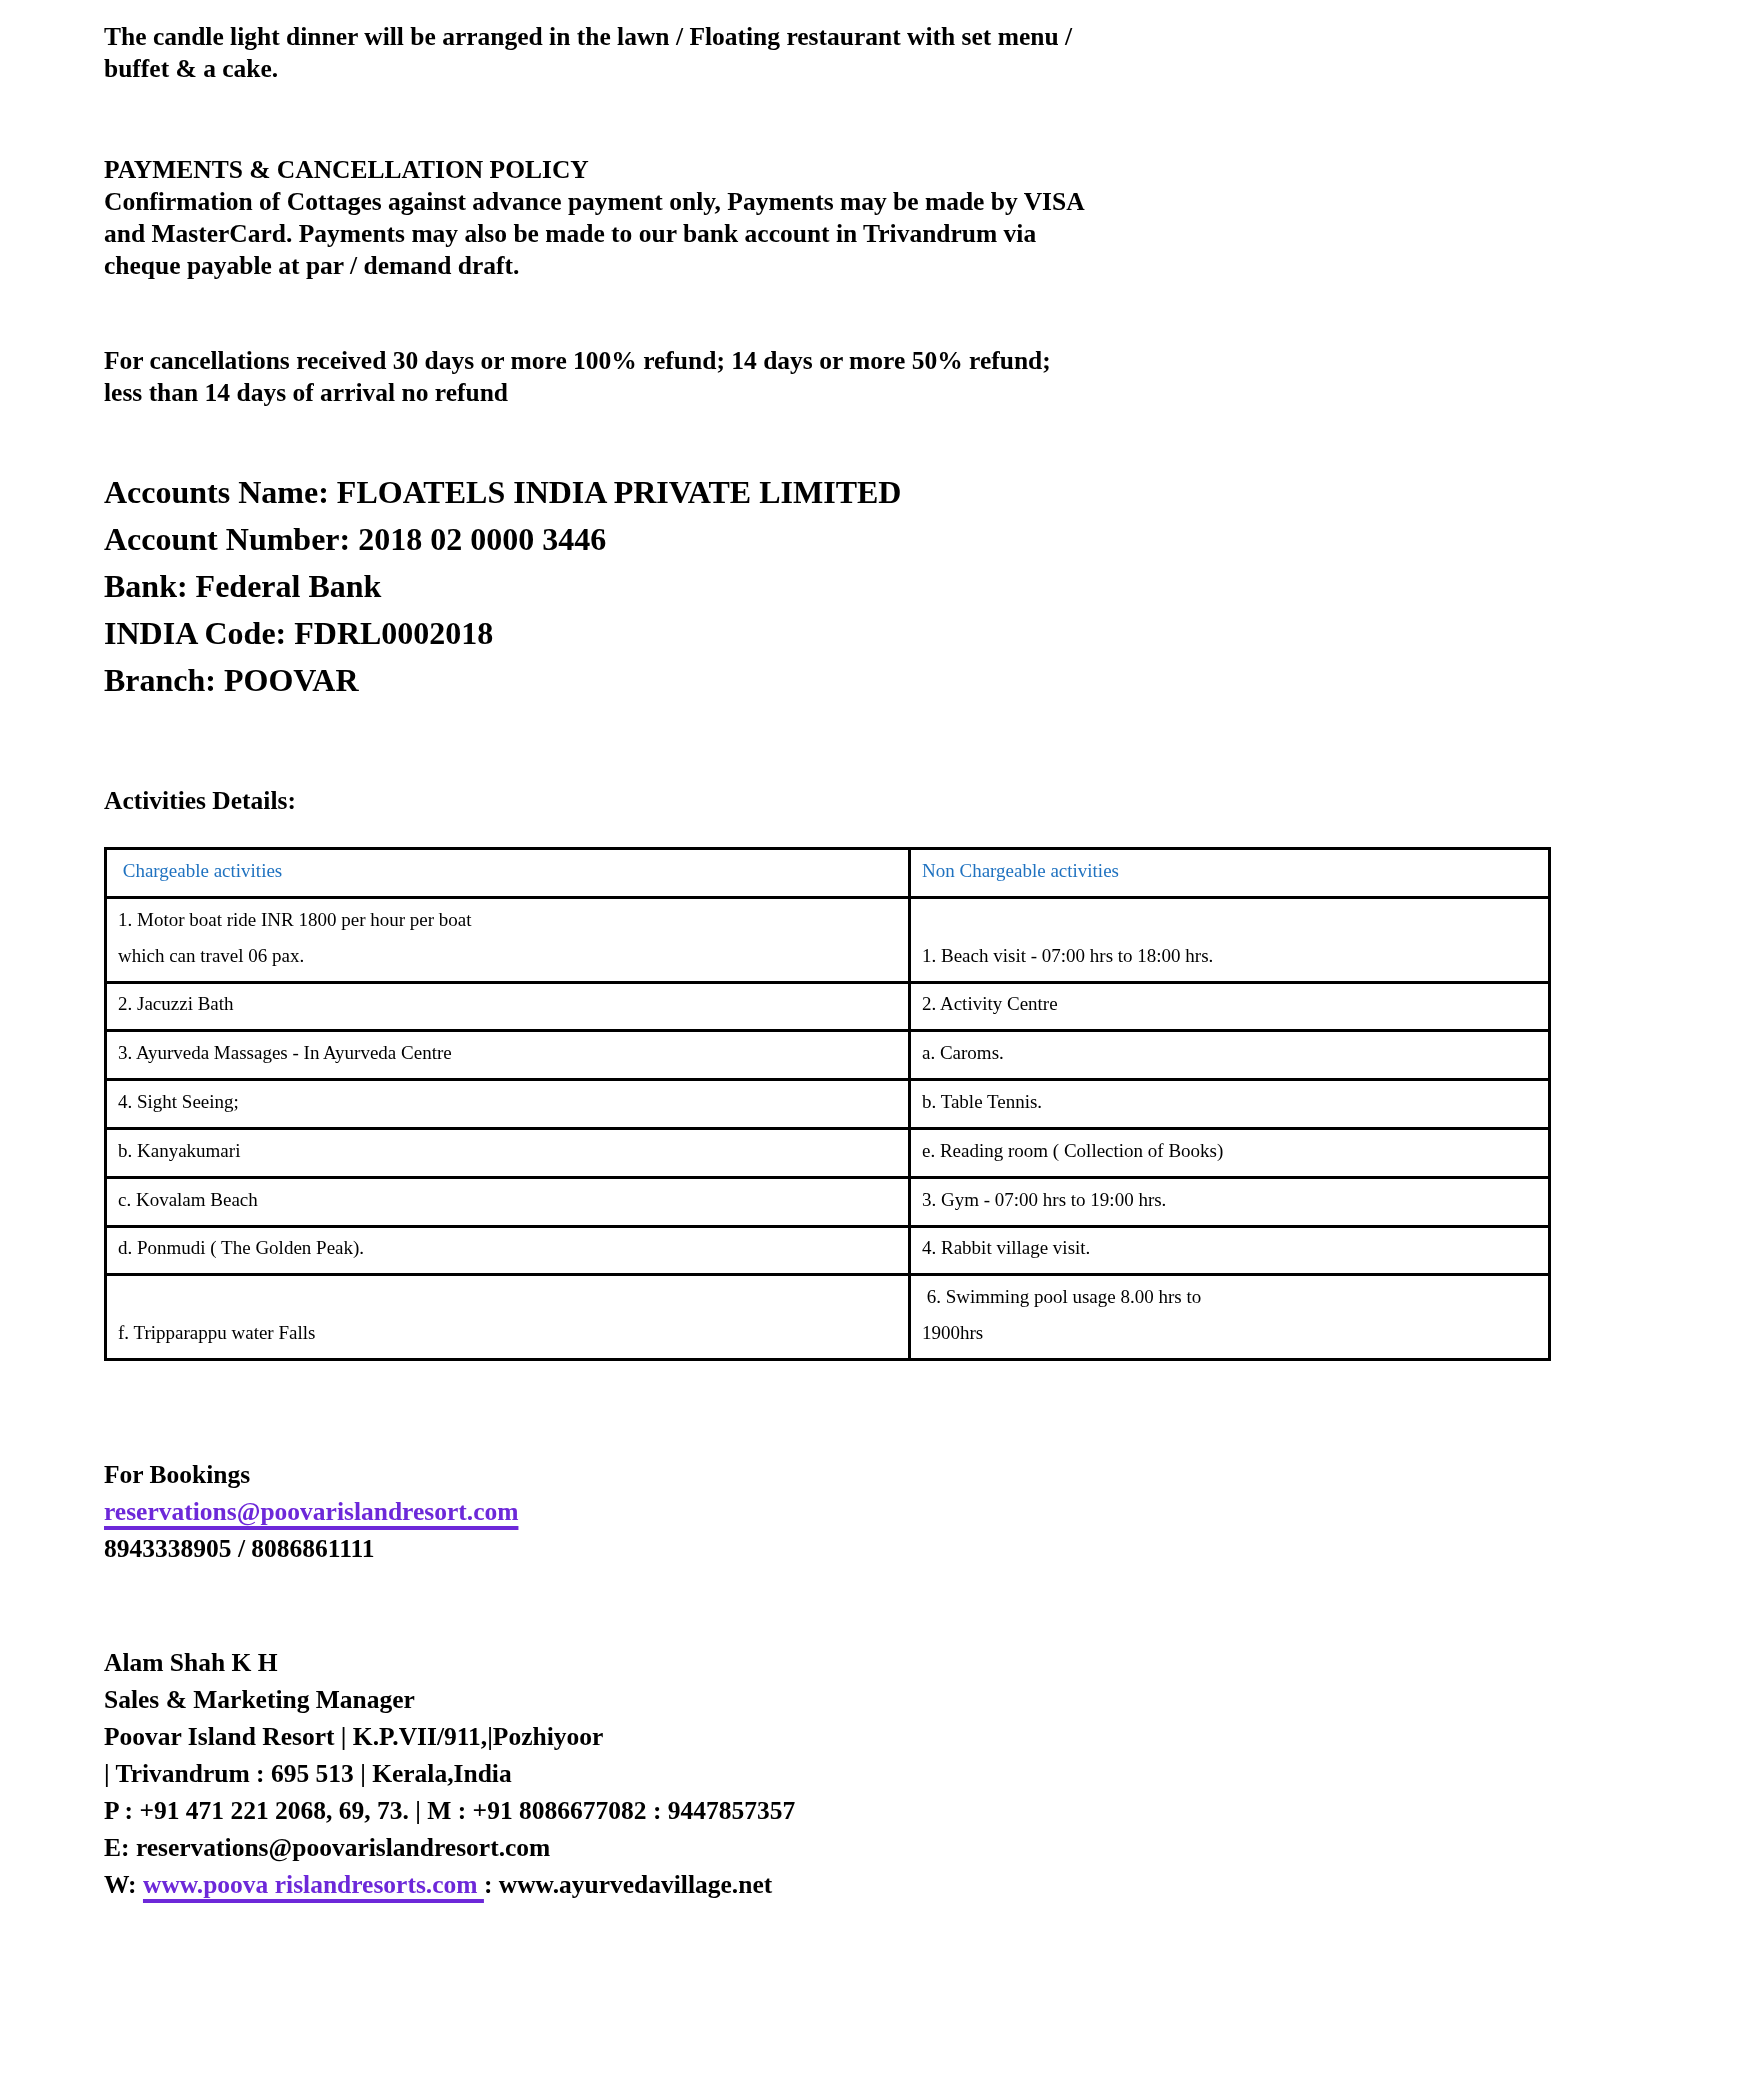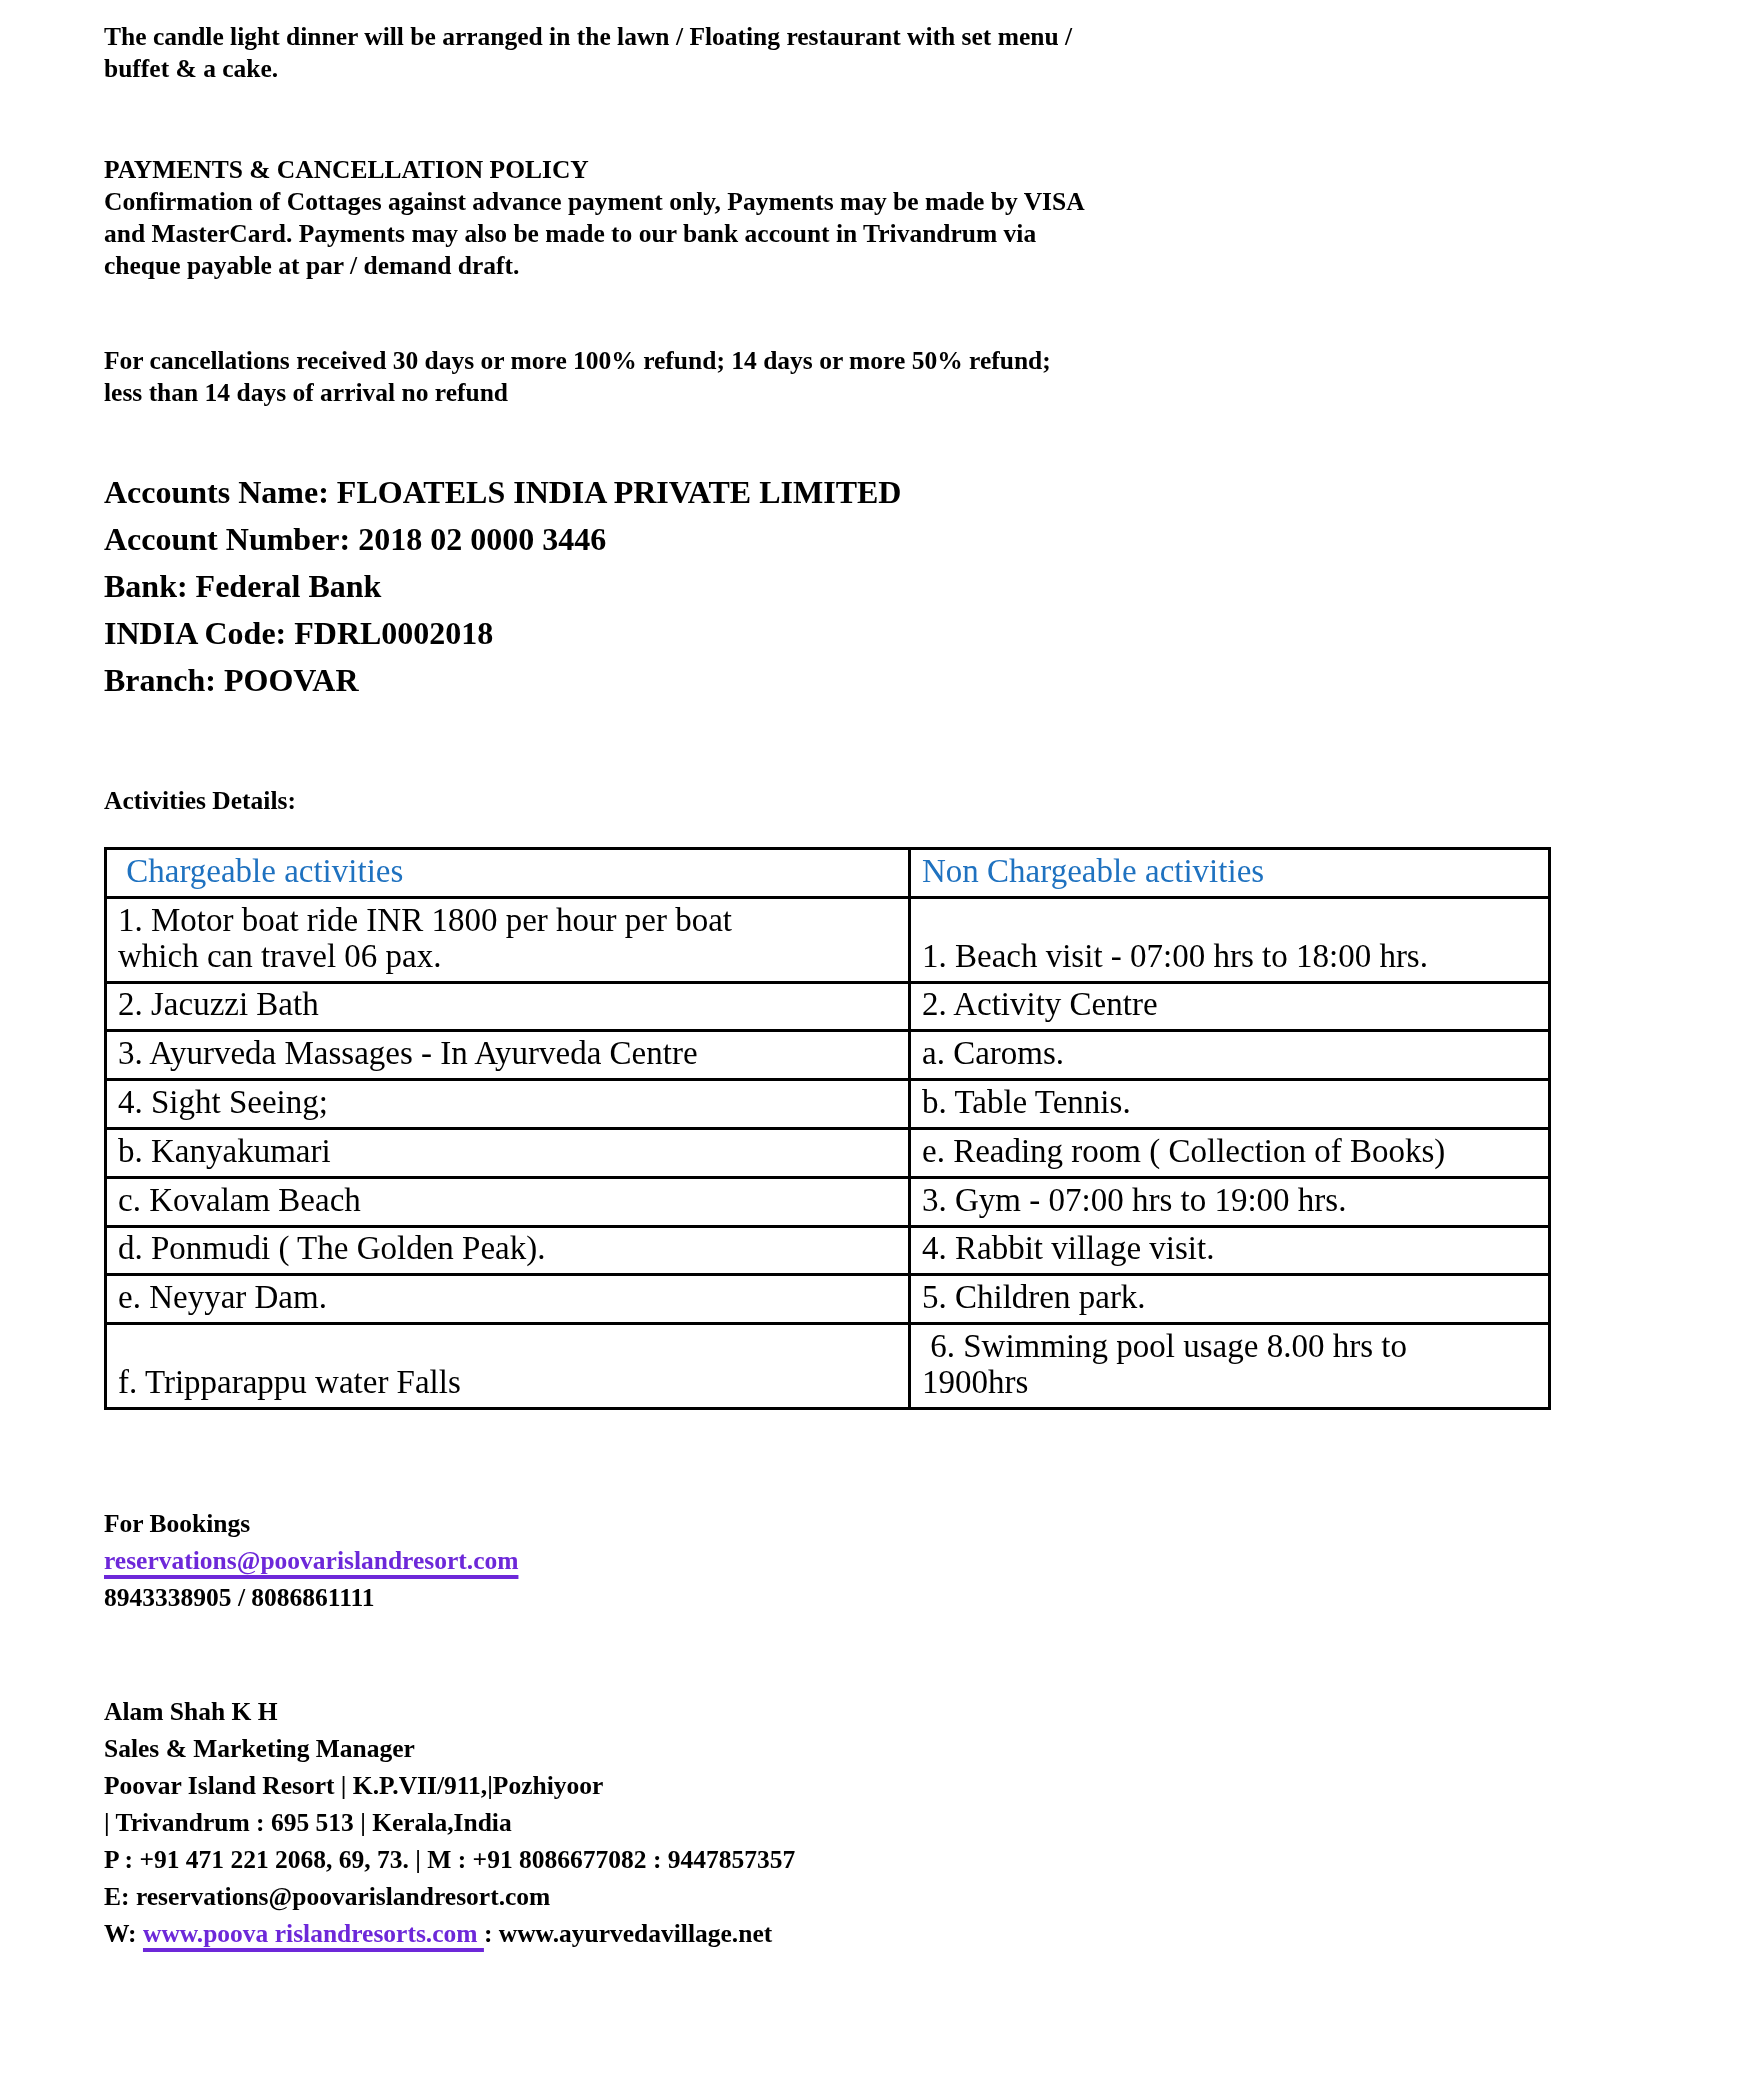--- a/index.html
+++ b/index.html
@@ -21,21 +21,21 @@
   .bank-line{font-weight:bold;font-size:32px;line-height:47px;}
   .activities-heading{margin-top:81px;}
 
   table.activities{
     border-collapse:collapse;table-layout:fixed;
     margin-top:30px;width:1444px;
   }
   table.activities td{
     border:3.5px solid #000000;
     vertical-align:bottom;
-    font-size:33px;line-height:36px;font-weight:normal;
+    font-size:19px;line-height:36px;font-weight:normal;
     padding:2.8px 7px 7px 11px;
     white-space:pre-wrap;
     overflow:hidden;
   }
   tr.r-hdr{height:46px;}
   tr.r-hdr td{color:#1F72C0;}
   tr.r-tall{height:82px;}
   tr.r-std{height:48px;}
   tr.r-s68{height:47px;}
   tr.r-last{height:81px;}
@@ -108,24 +108,20 @@
       <td>e. Reading room ( Collection of Books)</td>
     </tr>
     <tr class="r-std">
       <td>c. Kovalam Beach</td>
       <td>3. Gym - 07:00 hrs to 19:00 hrs.</td>
     </tr>
     <tr class="r-std">
       <td>d. Ponmudi ( The Golden Peak).</td>
       <td>4. Rabbit village visit.</td>
     </tr>
-    <tr class="r-s68">
-      <td>e. Neyyar Dam.</td>
-      <td>5. Children park.</td>
-    </tr>
     <tr class="r-last">
       <td>f. Tripparappu water Falls</td>
       <td> 6. Swimming pool usage 8.00 hrs to
 1900hrs</td>
     </tr>
   </tbody>
     </table>
 
   <div class="bookings">
     <div class="bk-line">For Bookings</div>

